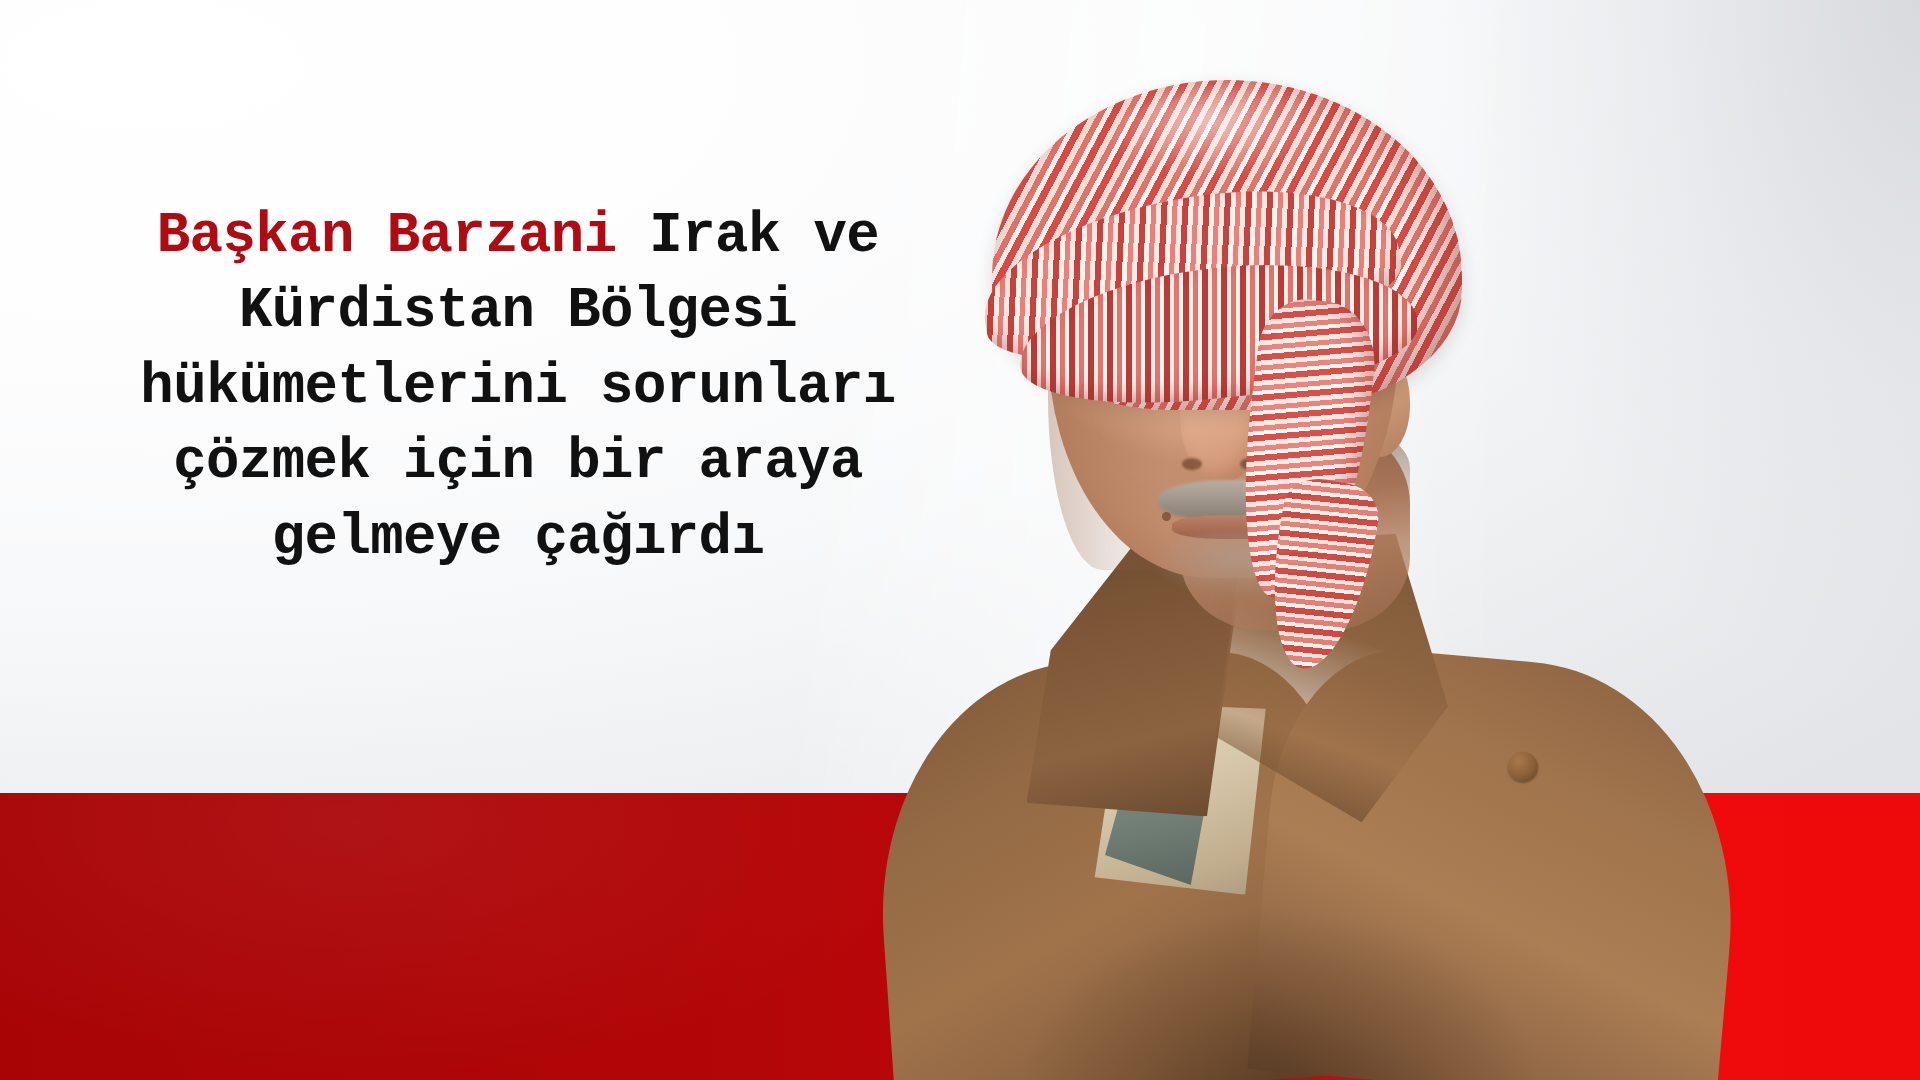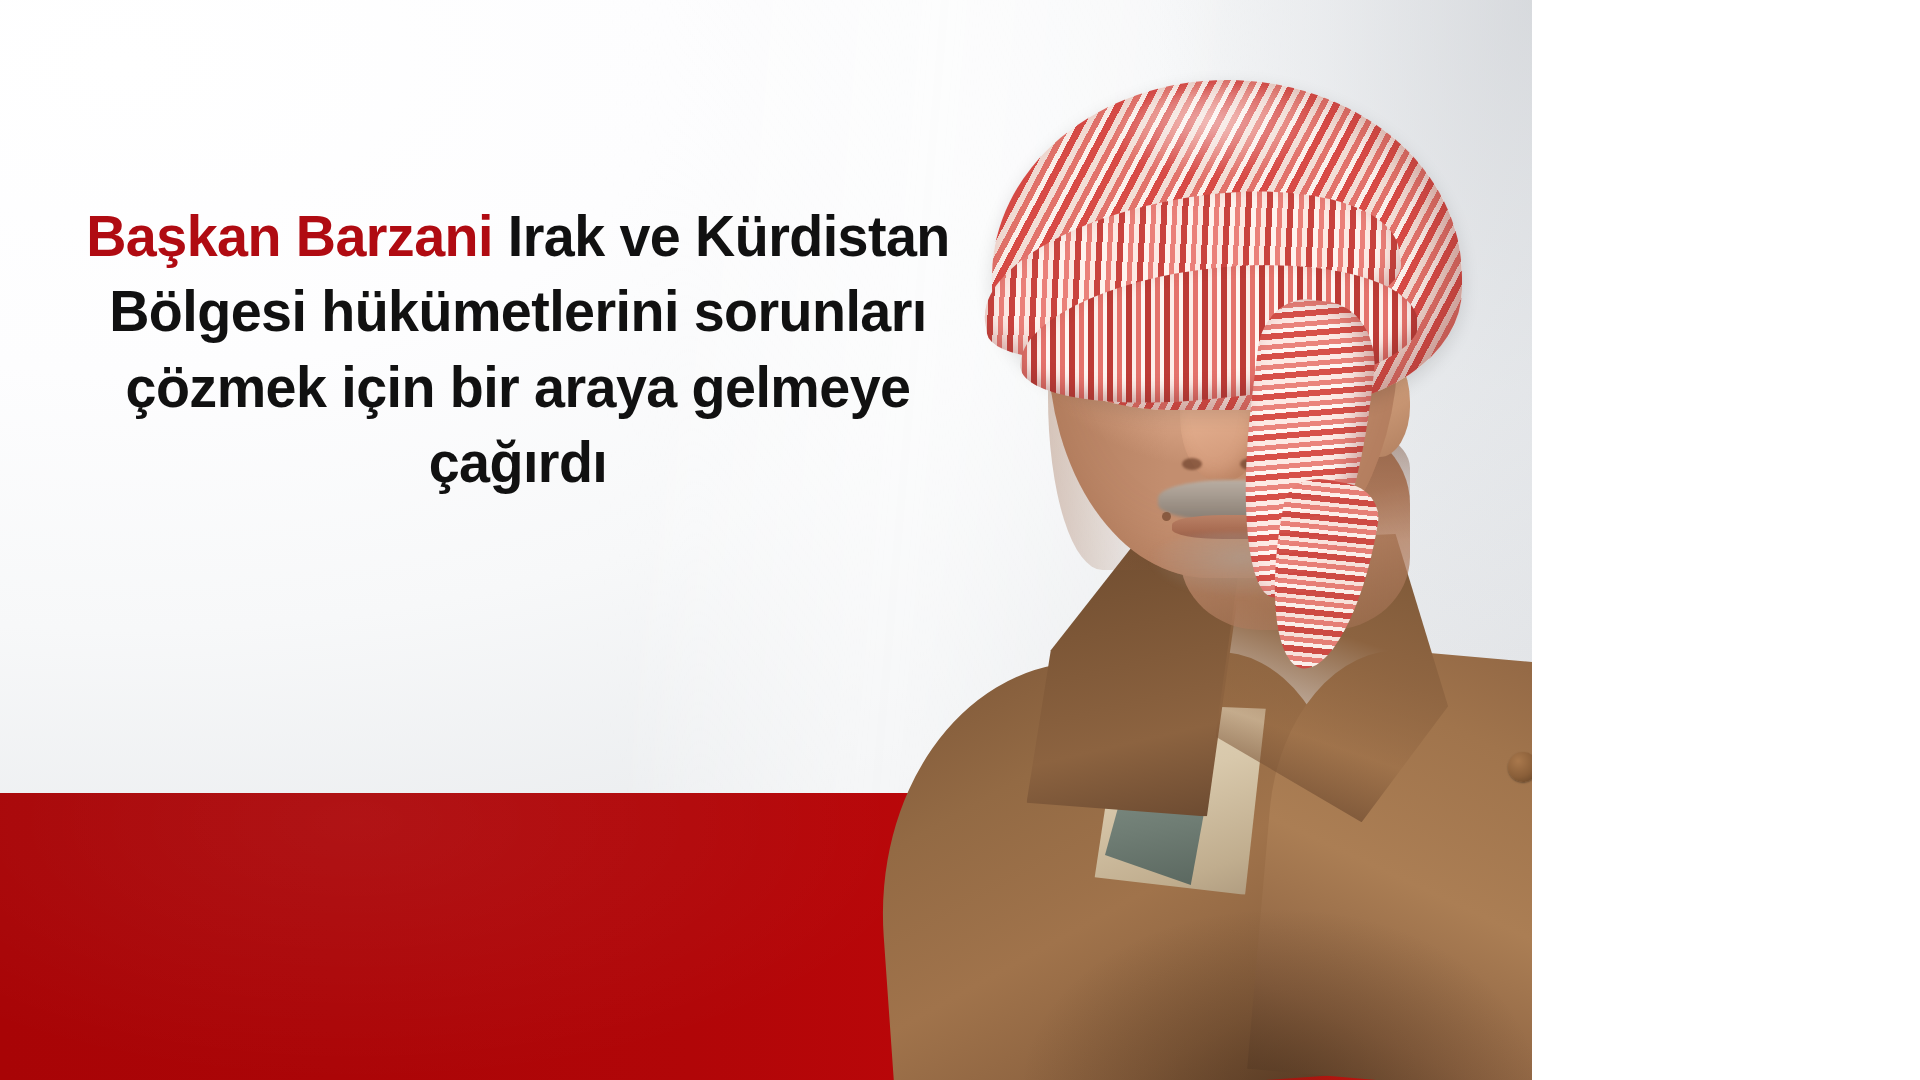--- a/index.html
+++ b/index.html
@@ -2,24 +2,24 @@
 <html><head>
 <meta charset="utf-8">
 <style>
   html, body {
     margin: 0;
     padding: 0;
     background: #ffffff;
   }
   #stage {
     position: relative;
-    width: 1532px;
+    width: 1920px;
     height: 1080px;
     overflow: hidden;
-    font-family: Liberation Sans, sans-serif;
+    font-family: Liberation Mono, monospace;
     background: #ffffff;
   }
 
   
   .bg-base {
     position: absolute;
     inset: 0;
     background:
       radial-gradient(120% 95% at 8% 6%, #ffffff 0%, #fdfdfe 30%, #f7f8f9 55%, #eceef0 78%, #e2e4e7 100%),
       linear-gradient(100deg, #fcfcfd 0%, #fafafb 35%, #f0f1f3 62%, #e0e1e5 86%, #dadbdf 100%);

